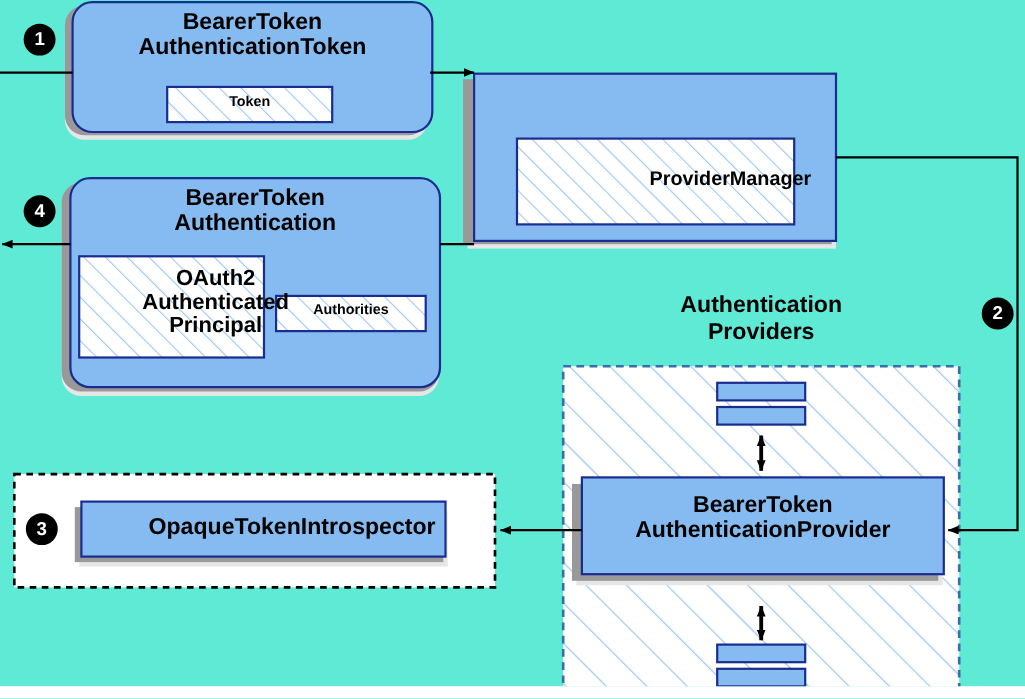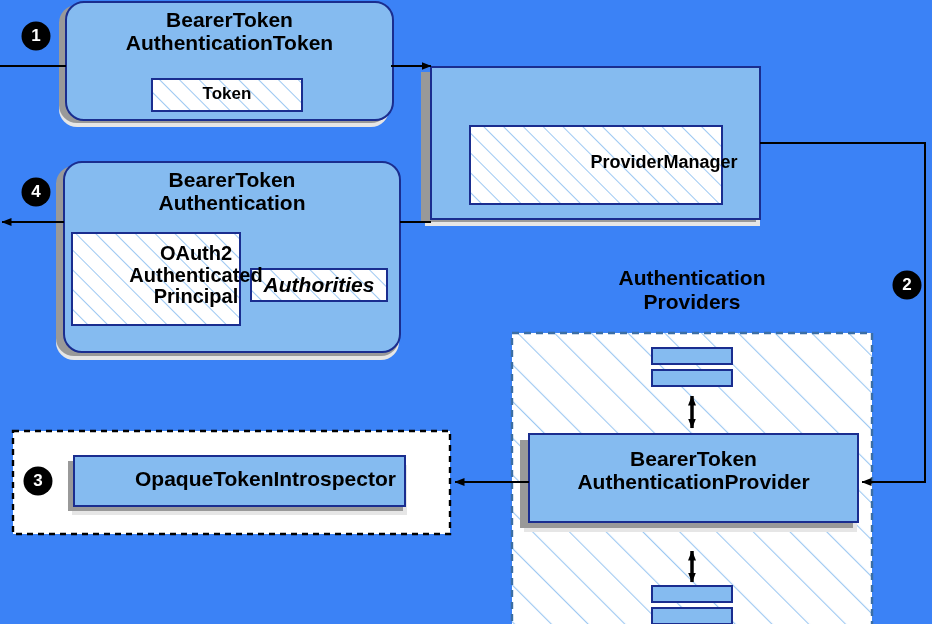--- a/index.html
+++ b/index.html
@@ -7,21 +7,21 @@
     padding: 0;
     background: #ffffff;
   }
   body {
     font-family: "Liberation Sans", sans-serif;
   }
   #canvas {
     position: relative;
     width: 932px;
     height: 624px;
-    background: #3b82f6;
+    background: #5eead4;
     overflow: hidden;
   }
   svg.layer {
     position: absolute;
     left: 0;
     top: 0;
     width: 932px;
     height: 635px;
     overflow: visible;
   }
@@ -140,30 +140,30 @@
 
     <line x1="529" y1="482" x2="455" y2="482" stroke="#000000" stroke-width="2" marker-end="url(#arrowhead)"></line>
 
     <line x1="431" y1="222" x2="400" y2="222" stroke="#000000" stroke-width="2"></line>
 
     <line x1="64" y1="222" x2="2" y2="222" stroke="#000000" stroke-width="2" marker-end="url(#arrowhead)"></line>
   </svg>
 
   <div class="node-text" style="position:absolute; left:66px; top:9px; width:327px; font-size:21px;">BearerToken
 AuthenticationToken</div>
-  <div class="node-text" style="position:absolute; left:152px; top:85px; width:150px; font-size:17px;">Token</div>
+  <div class="node-text" style="position:absolute; left:152px; top:85px; width:150px; font-size:13px;">Token</div>
 
   <div class="node-text" style="position:absolute; left:490px; top:153px; width:252px; font-size:18px;margin-left:48px;">ProviderManager</div>
 
   <div class="node-text" style="position:absolute; left:64px; top:169px; width:336px; font-size:21px;">BearerToken
 Authentication</div>
   <div class="node-text" style="position:absolute; left:72px; top:243px; width:168px; font-size:20px;margin-left:40px;">OAuth2
 Authenticated
 Principal</div>
-  <div class="node-text" style="position:absolute; left:251px; top:274px; width:136px; font-size:21px;font-style:italic;">Authorities</div>
+  <div class="node-text" style="position:absolute; left:251px; top:274px; width:136px; font-size:13px;">Authorities</div>
 
   <div class="node-text" style="position:absolute; left:74px; top:468px; width:331px; font-size:21px;padding-left:26px;">OpaqueTokenIntrospector</div>
 
   <div class="node-text" style="position:absolute; left:529px; top:448px; width:329px; font-size:21px;">BearerToken
 AuthenticationProvider</div>
 
   <div class="free-label" style="left:572px; top:266px; width:240px; font-size:21px;">Authentication
 Providers</div>
 
   <div class="step-num" style="left:23px; top:23px;">1</div>

